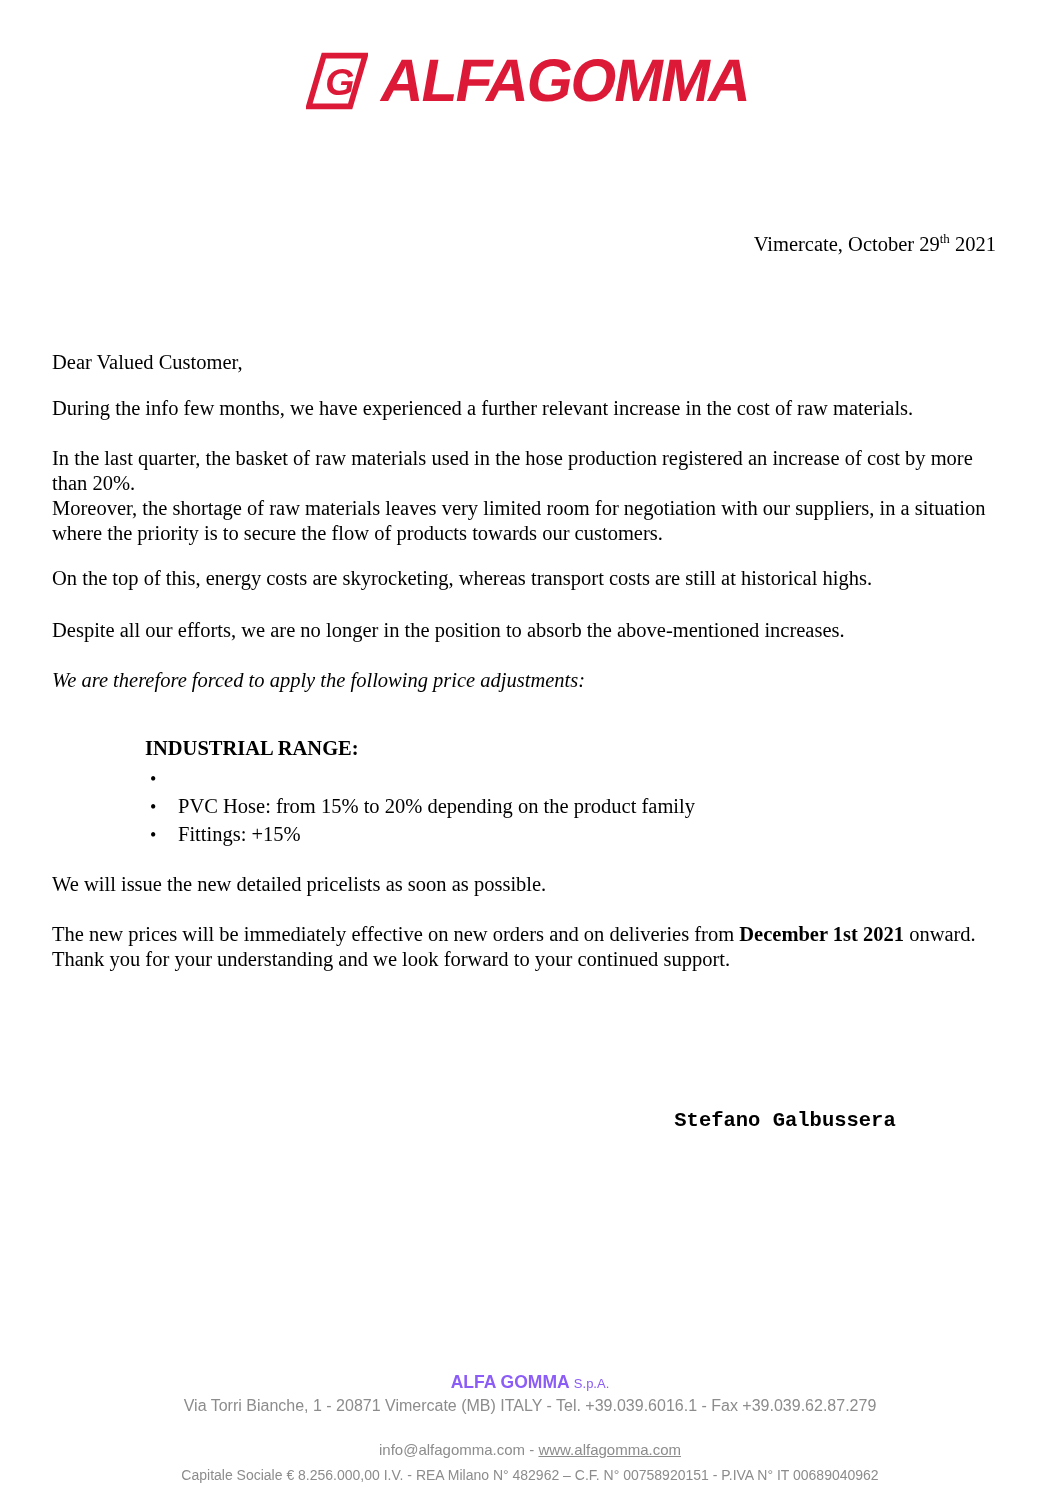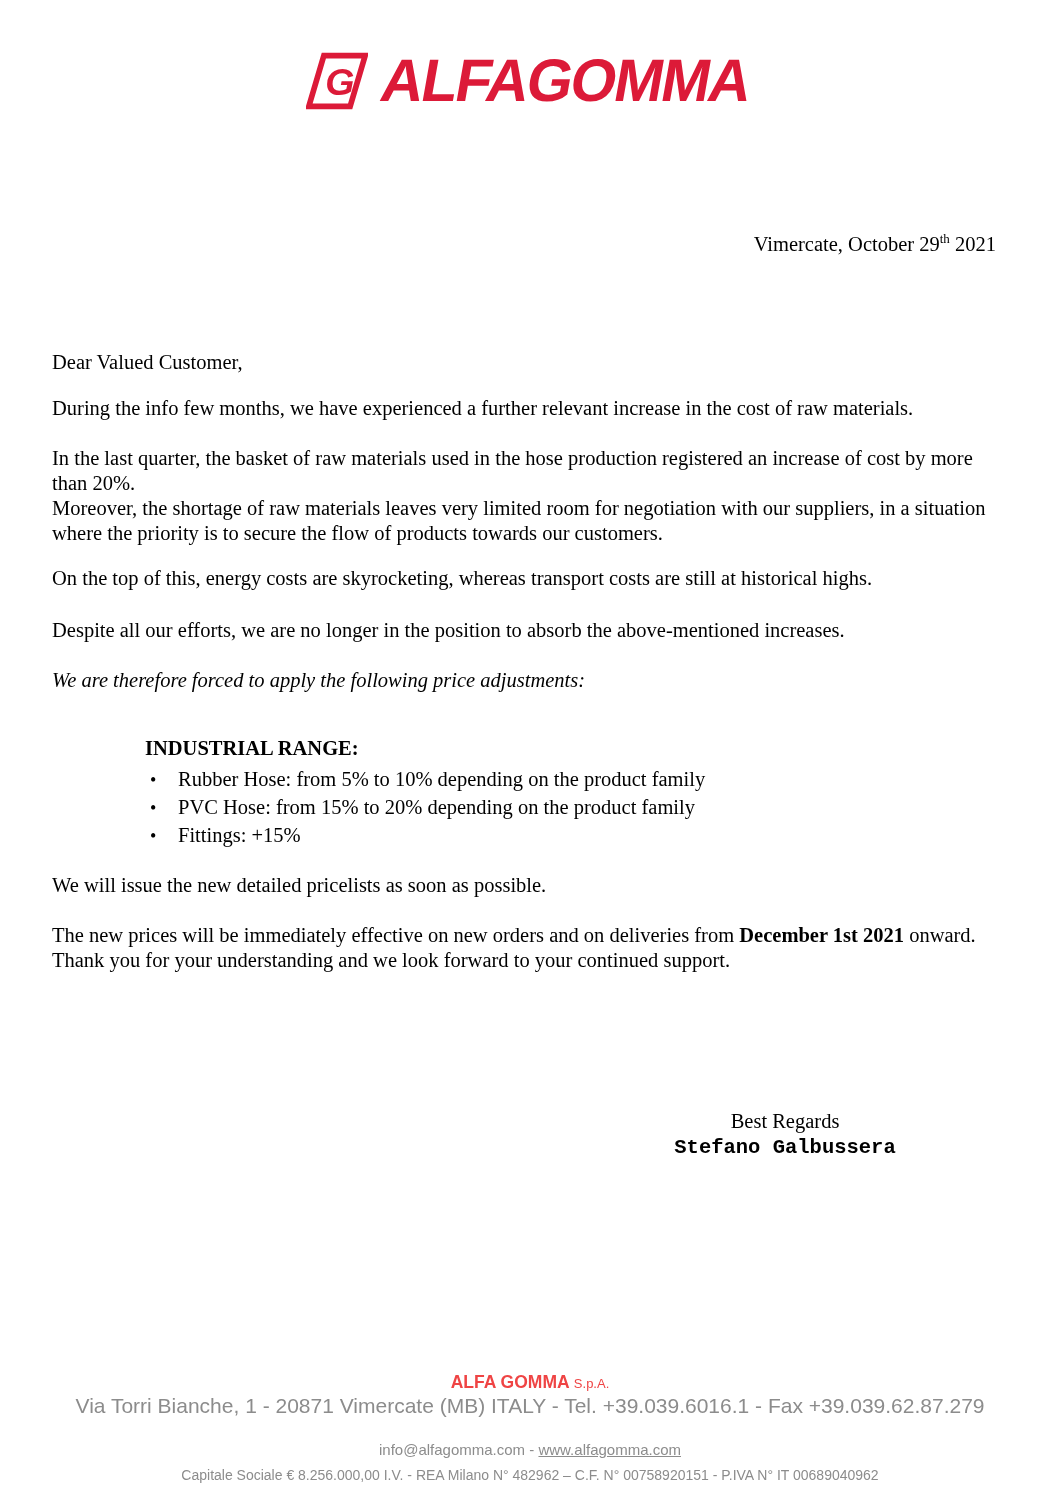--- a/index.html
+++ b/index.html
@@ -74,24 +74,24 @@
   .sig-title { font-style:italic; }
 
   
   .footer {
     position:absolute; top:1371px; left:0; width:100%;
     text-align:center;
     font-family:"Liberation Sans", sans-serif;
     color:#8C8C8C;
   }
   .footer-company {
-    color:#ef4444; font-weight:bold; font-size:17.5px; line-height:22px;
+    color:#8b5cf6; font-weight:bold; font-size:17.5px; line-height:22px;
   }
   .footer-company .spa { font-weight:normal; font-size:13px; }
-  .footer-address { font-size:21px; line-height:21px; }
+  .footer-address { font-size:16px; line-height:21px; }
   .footer-contact { font-size:15px; line-height:21px;margin-top:23px; }
   .footer-contact .weblink { text-decoration:underline; color:#8C8C8C; cursor:pointer; }
   .footer-registration { font-size:14px; line-height:20px; margin-top:5px; }
 </style>
 </head>
 <body>
 
 <div class="page">
 
   <header class="logo-block">
@@ -117,41 +117,39 @@
     <p class="mb27">On the top of this, energy costs are skyrocketing, whereas transport costs are still at historical highs.</p>
 
     <p class="mb25">Despite all our efforts, we are no longer in the position to absorb the above-mentioned increases.</p>
 
     <p class="mb43">We are therefore forced to apply the following price adjustments:</p>
 
     <p class="range-heading">INDUSTRIAL RANGE:</p>
     <ul class="bullets">
       <li>
         <span class="bullet">•</span>
-        <span>Rubber Hose: from 5% to 10% depending on the product family</span>
       </li>
       <li>
         <span class="bullet">•</span>
         <span>PVC Hose: from 15% to 20% depending on the product family</span>
       </li>
       <li>
         <span class="bullet">•</span>
         <span>Fittings: +15%</span>
       </li>
     </ul>
 
     <p class="mb25">We will issue the new detailed pricelists as soon as possible.</p>
 
     <p class="mb23"><span>The new prices will be immediately effective on new orders and on deliveries from </span><strong>December 1st 2021</strong><span> onward.</span></p>
 
     <p>Thank you for your understanding and we look forward to your continued support.</p>
   </main>
 
   <div class="signature">
-    <div>Best Regards</div>
     <div class="sig-name">Stefano Galbussera</div>
   </div>
 
   <footer class="footer">
     <div class="footer-company"><span>ALFA GOMMA</span> <span class="spa">S.p.A.</span></div>
     <div class="footer-address">Via Torri Bianche, 1 - 20871 Vimercate (MB) ITALY - Tel. +39.039.6016.1 - Fax +39.039.62.87.279</div>
     <div class="footer-contact"><span>info@alfagomma.com</span><span> - </span><a class="weblink">www.alfagomma.com</a></div>
     <div class="footer-registration">Capitale Sociale € 8.256.000,00 I.V. - REA Milano N° 482962 – C.F. N° 00758920151 - P.IVA N° IT 00689040962</div>
   </footer>
 

